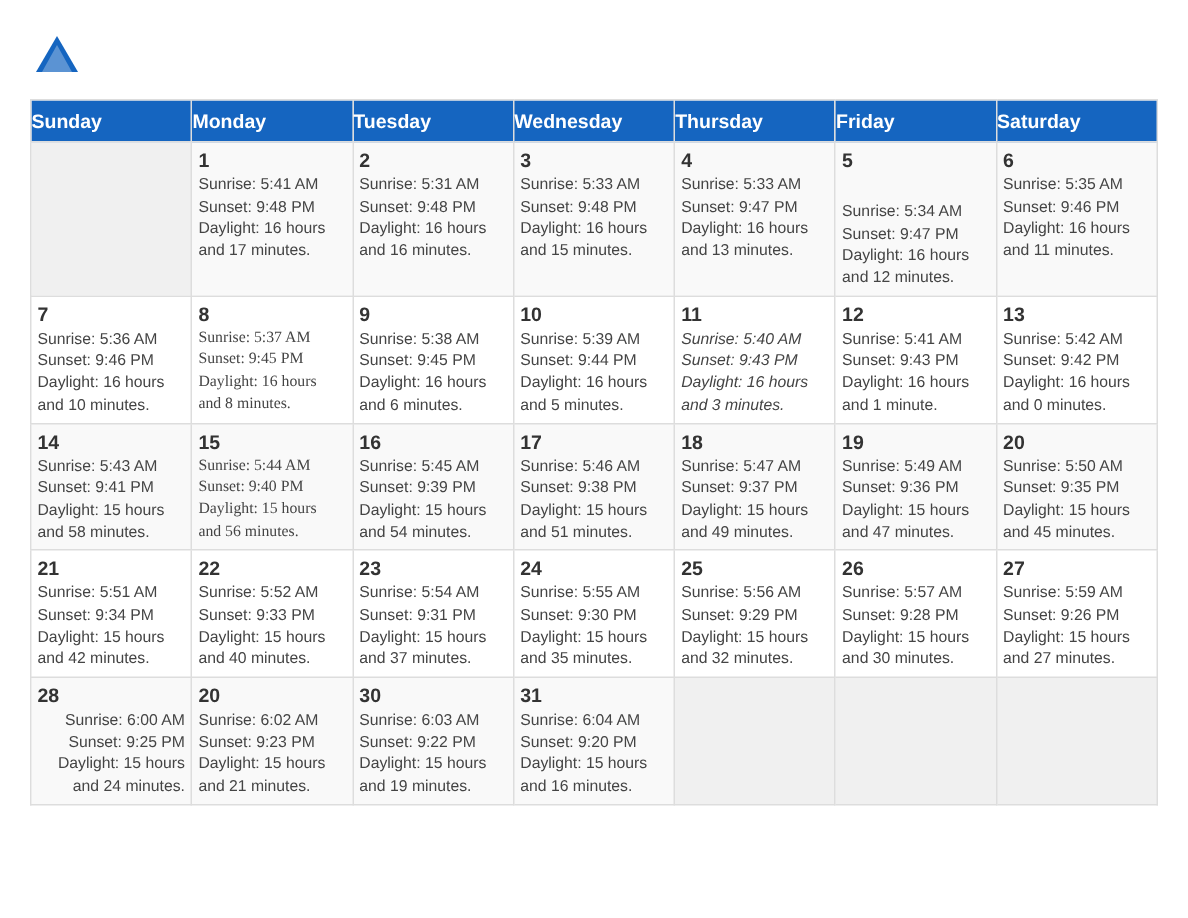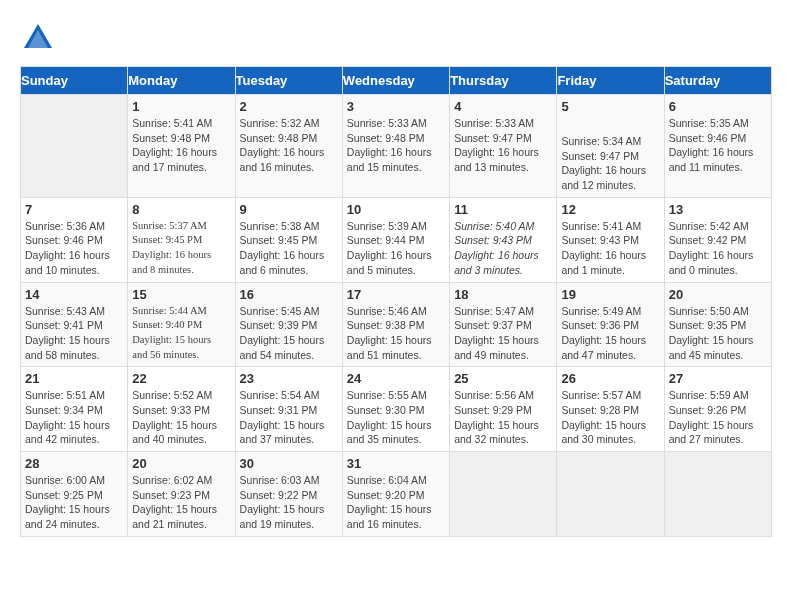--- a/index.html
+++ b/index.html
@@ -132,21 +132,21 @@
         <td class="empty-cell"></td>
         <td>
           <div class="day-number">1</div>
           <div class="day-info" style="white-space: pre-line;">Sunrise: 5:41 AM
 Sunset: 9:48 PM
 Daylight: 16 hours
 and 17 minutes.</div>
         </td>
         <td>
           <div class="day-number">2</div>
-          <div class="day-info" style="white-space: pre-line;">Sunrise: 5:32 AM
+          <div class="day-info" style="white-space: pre-line;">Sunrise: 5:31 AM
 Sunset: 9:48 PM
 Daylight: 16 hours
 and 16 minutes.</div>
         </td>
         <td>
           <div class="day-number">3</div>
           <div class="day-info" style="white-space: pre-line;">Sunrise: 5:33 AM
 Sunset: 9:48 PM
 Daylight: 16 hours
 and 15 minutes.</div>
@@ -322,21 +322,21 @@
           <div class="day-number">27</div>
           <div class="day-info" style="white-space: pre-line;">Sunrise: 5:59 AM
 Sunset: 9:26 PM
 Daylight: 15 hours
 and 27 minutes.</div>
         </td>
       </tr>
       <tr>
         <td>
           <div class="day-number">28</div>
-          <div class="day-info" style="white-space: pre-line;">Sunrise: 6:00 AM
+          <div class="day-info" style="white-space: pre-line; text-align: right;">Sunrise: 6:00 AM
 Sunset: 9:25 PM
 Daylight: 15 hours
 and 24 minutes.</div>
         </td>
         <td>
           <div class="day-number">20</div>
           <div class="day-info" style="white-space: pre-line;">Sunrise: 6:02 AM
 Sunset: 9:23 PM
 Daylight: 15 hours
 and 21 minutes.</div>

